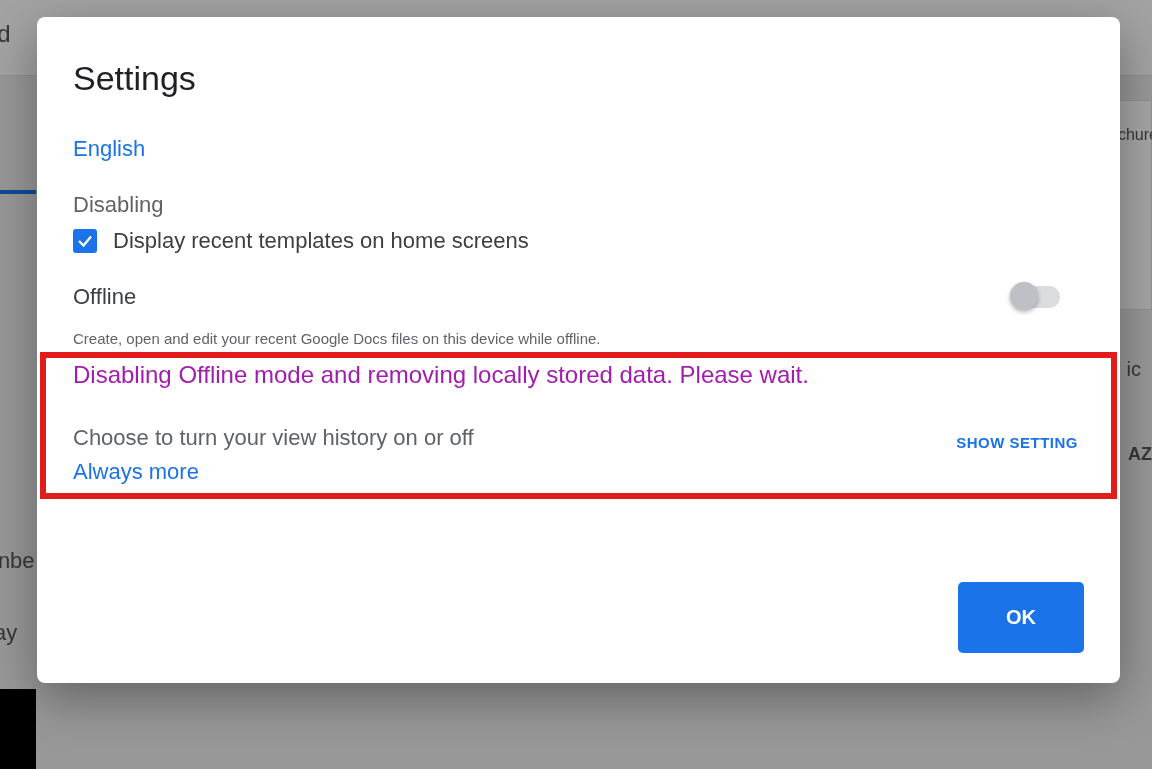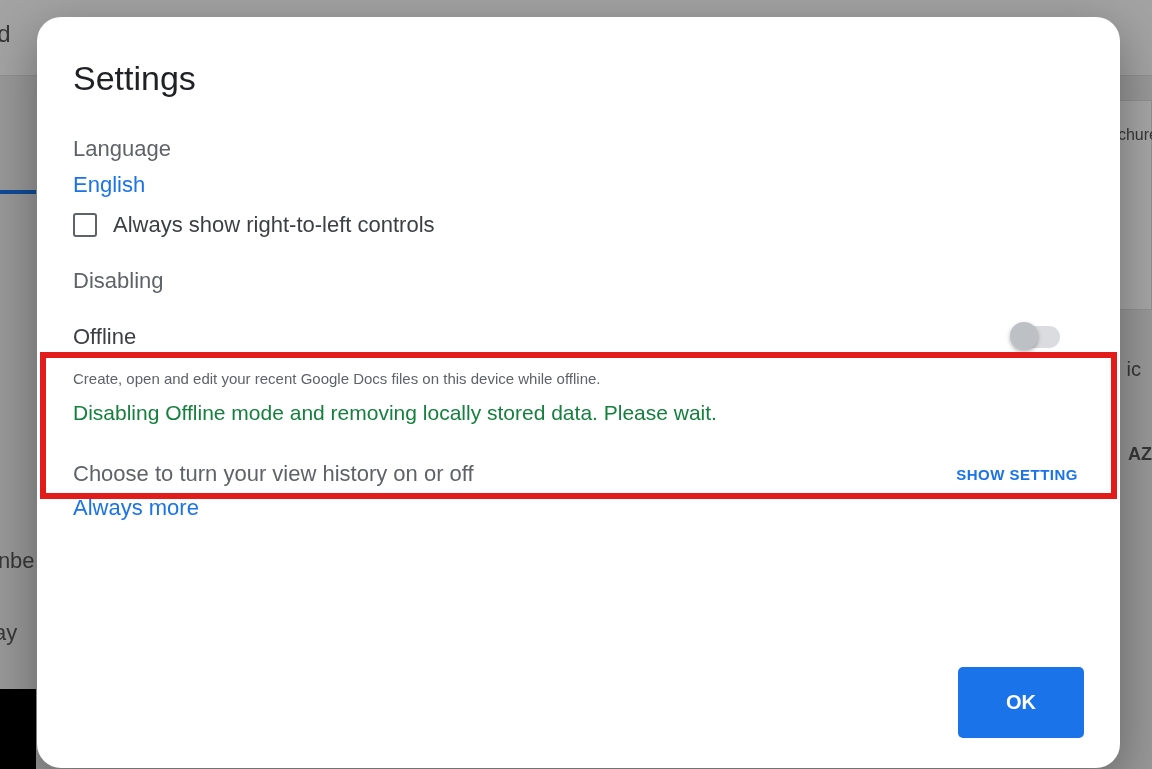--- a/index.html
+++ b/index.html
@@ -57,23 +57,23 @@
     background:#1a73e8;
   }
   .scrim {
     position:absolute; inset:0;
     background: rgba(0,0,0,0.35);
   }
 
   .dialog {
     position:absolute;
     left:37px; top:17px;
-    width:1083px; height:751px;
+    width:1083px; height:666px;
     background:#fff;
-    border-radius:24px;
+    border-radius:8px;
     box-shadow:0 15px 50px rgba(0,0,0,0.35);
     padding:42px 36px 30px 36px;
   }
 
   .dialog-title {
     font-size:34px;
     color:#202124;
     font-weight:400;
     margin:0 0 38px 0;
     letter-spacing:0px;
@@ -156,28 +156,28 @@
     border-radius:50%;
     background:#bdc1c6;
     box-shadow:0 2px 4px rgba(0,0,0,0.3);
   }
   .offline-desc {
     font-size:15px;
     color:#5f6368;
     margin-top:20px;
   }
   .offline-status {
-    font-size:21px;
-    color:#15803d;
+    font-size:24px;
+    color:#a21caf;
     margin-top:14px;
   }
 
   .activity-block { margin-top:36px; }
   .activity-row {
-    display:flex; align-items:center; justify-content:space-between;
+    display:flex; align-items:flex-end; justify-content:space-between;
     margin-top:24px;
   }
   .activity-desc {
     font-size:22px; color:#5f6368;
   }
   .show-setting {
     color:#1a73e8;
     font-weight:600;
     font-size:15px;
     letter-spacing:0.5px;
@@ -215,32 +215,33 @@
   <div class="ic">ic</div>
   <div class="azsort">AZ</div>
 </div>
 <div class="scrim"></div>
 
 <div class="dialog">
 
   <h1 class="dialog-title">Settings</h1>
 
   <div class="section">
-    <div class="section-heading">Language</div>
     <a class="link">English</a>
-    <div class="row">
-      <div class="checkbox">
-        
-      </div>
-      <span class="opt-label">Always show right-to-left controls</span>
-    </div>
   </div>
 
   <div class="section">
     <div class="section-heading">Disabling</div>
+    <div class="row" style="margin-top:6px;">
+      <div class="checkbox checked">
+        <svg viewBox="0 0 24 24">
+            <path d="M4 12 L10 18 L20 6"></path>
+          </svg>
+      </div>
+      <span class="opt-label">Display recent templates on home screens</span>
+    </div>
   </div>
 
   <div class="offline-block">
     <div class="offline-head">
       <div class="offline-title">Offline</div>
       <div class="toggle">
         <div class="knob"></div>
       </div>
     </div>
     <div class="offline-desc">Create, open and edit your recent Google Docs files on this device while offline.</div>

